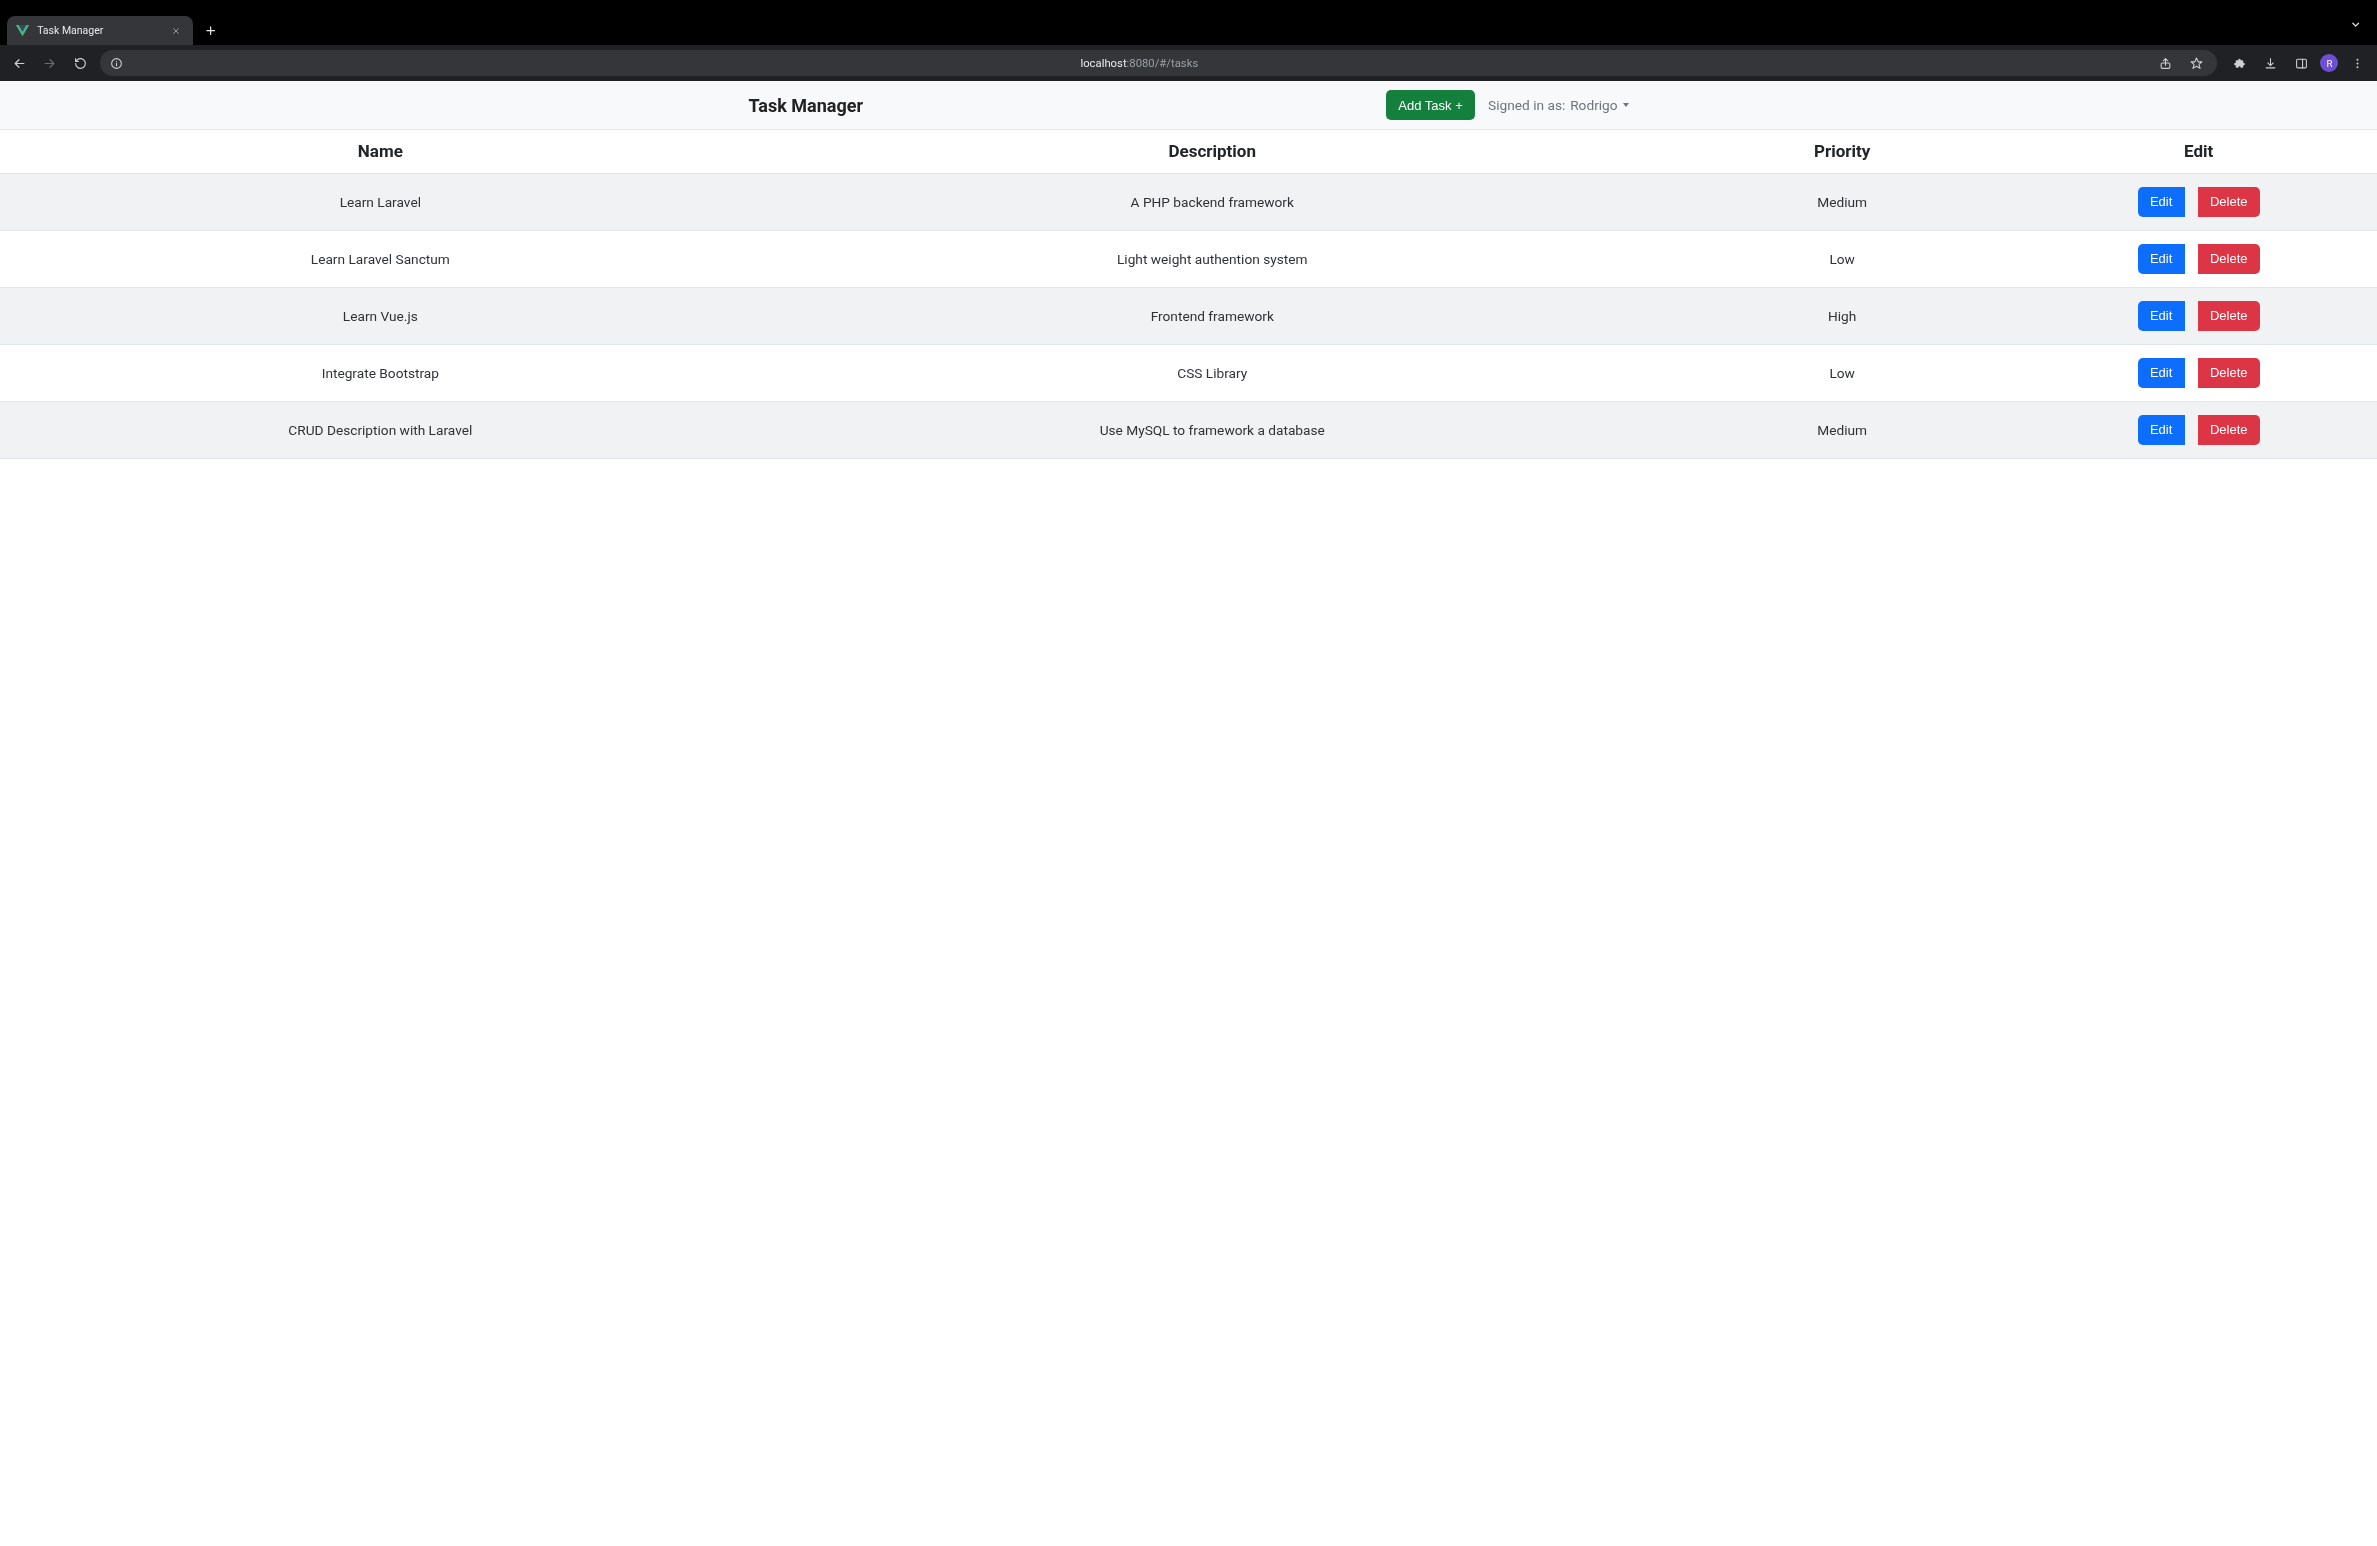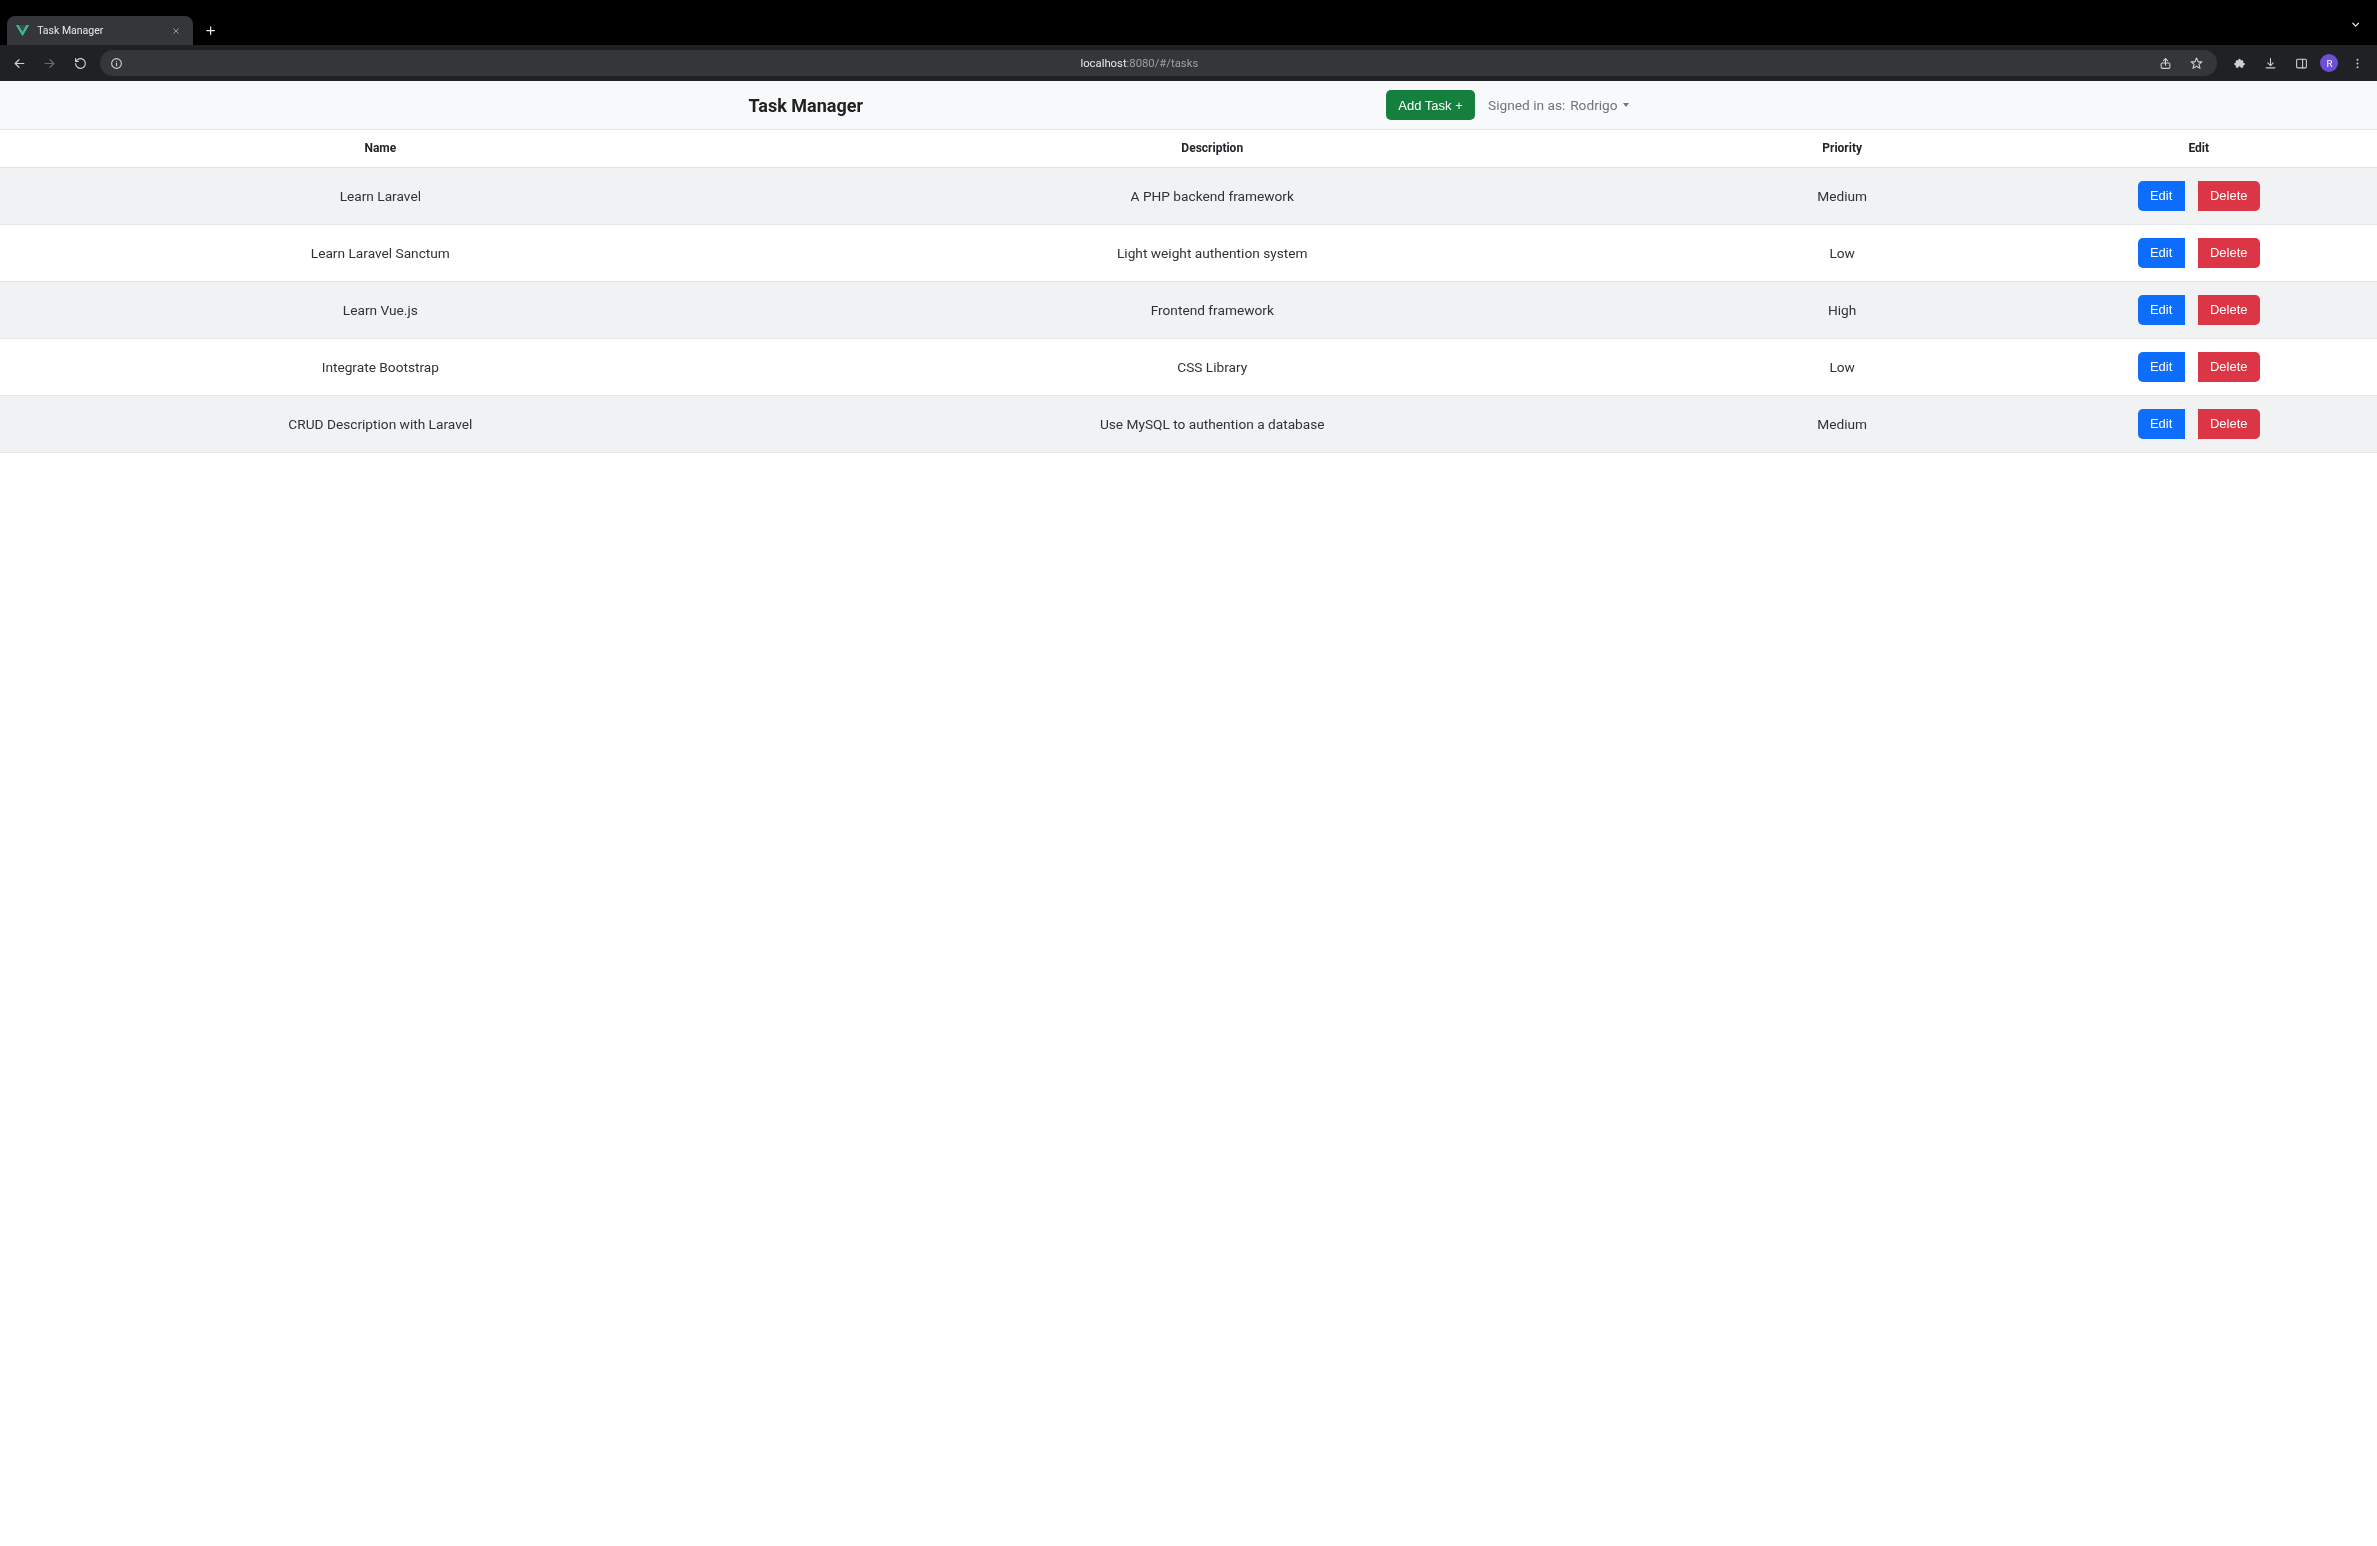--- a/index.html
+++ b/index.html
@@ -95,21 +95,21 @@
   .btn-primary { background: #0d6efd; }
   .btn-danger  { background: #dc3545; }
   .signed-in {
     color: #6c757d; font-size: 13.7px; display: inline-flex; align-items: center; gap: 4.9px; cursor: pointer;
   }
   .signed-in .caret { display: inline-block; width: 0; height: 0; border-left: 3.2px solid transparent; border-right: 3.2px solid transparent; border-top: 4px solid #6c757d; }
 
   table.tasks { width: 100%; border-collapse: collapse; table-layout: fixed; }
   table.tasks thead th {
     text-align: center; font-weight: 700; color: #212529;
-    padding: 11.3px 8px; border-bottom: 1.6px solid #dee2e6; font-size: 12px;
+    padding: 11.3px 8px; border-bottom: 1.6px solid #dee2e6; font-size: 17px;
     background: #fff;
   }
   table.tasks tbody td {
     text-align: center; color: #303336; font-size: 13.7px;
     padding: 13px 24px; border-bottom: 0.8px solid #e3e6ea; vertical-align: middle;
   }
   table.tasks tbody tr:nth-child(odd) td { background: #f1f2f4; }
   table.tasks tbody tr:nth-child(even) td { background: #ffffff; }
   .col-name { width: 32%; }
   .col-desc { width: 38%; }
@@ -297,21 +297,21 @@
           <td>Integrate Bootstrap</td>
           <td>CSS Library</td>
           <td>Low</td>
           <td><span class="actions">
               <button class="btn btn-primary">Edit</button>
               <button class="btn btn-danger">Delete</button>
             </span></td>
         </tr>
         <tr>
           <td>CRUD Description with Laravel</td>
-          <td>Use MySQL to authention a database</td>
+          <td>Use MySQL to framework a database</td>
           <td>Medium</td>
           <td><span class="actions">
               <button class="btn btn-primary">Edit</button>
               <button class="btn btn-danger">Delete</button>
             </span></td>
         </tr>
       </tbody>
   </table>
 </div>
 

